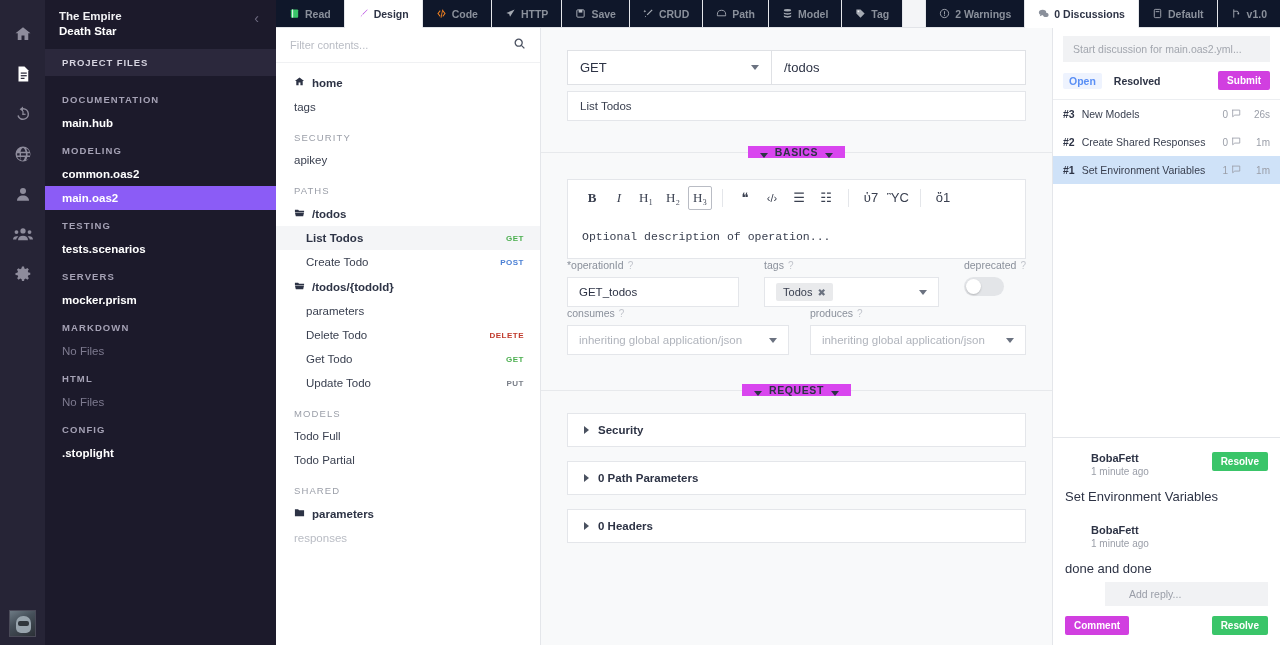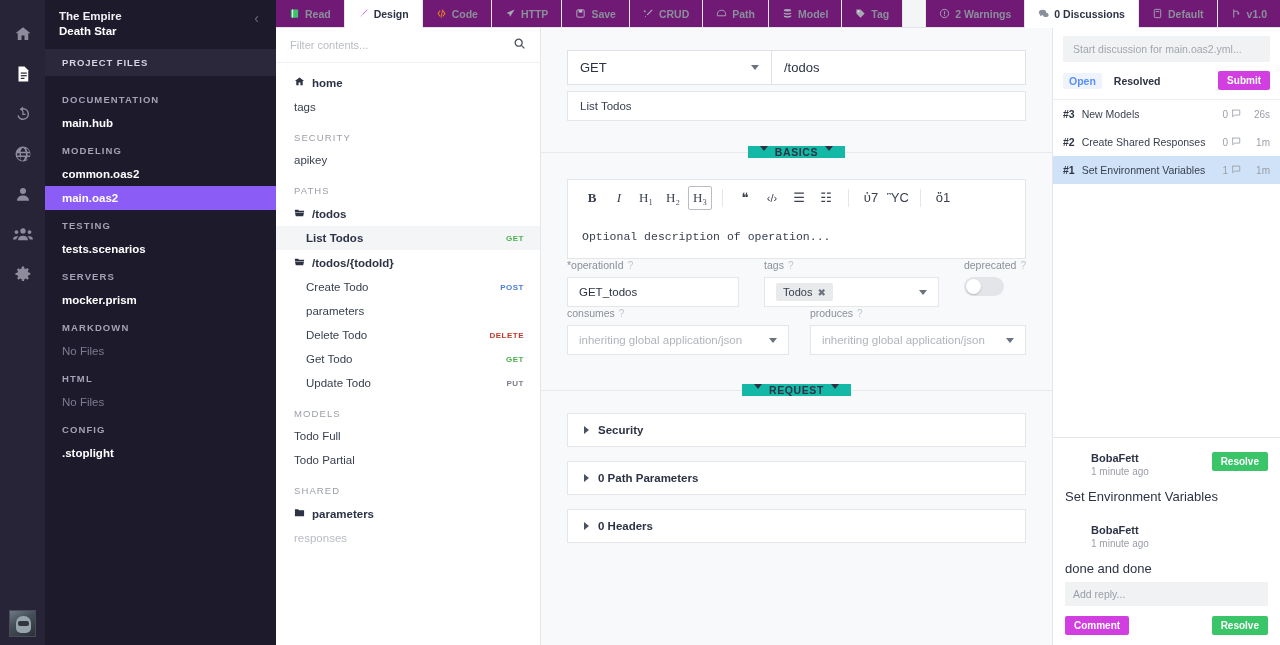--- a/index.html
+++ b/index.html
@@ -91,21 +91,21 @@
     display: flex; align-items: stretch;
     border-bottom: 1px solid #e2e4e8;
   }
   .tab {
     display: flex; align-items: center; gap: 5px;
     padding: 0 13px;
     font-size: 10.5px; font-weight: bold;
     color: #8a909b;
     cursor: pointer;
     border-right: 1px solid #e4e6ea;
-    background: #701a75;
+    background: #0f172a;
     white-space: nowrap;
   }
   .tab.active { background: #ffffff; color: #2d3345; border-bottom: 1px solid #ffffff; margin-bottom: -1px; }
   .tab .ticon { display: flex; align-items: center; }
   .tab-spacer { flex: 1; background: #f4f5f7; border-right: 1px solid #e4e6ea; }
   .tab.no-border { border-right: none; }
 
   
   .bodysplit { flex: 1; display: flex; min-height: 0; }
 
@@ -177,24 +177,24 @@
 
   .section-div {
     margin: 22px 0 0 0; position: relative; height: 18px;
     display: flex; align-items: center; justify-content: center;
   }
   .section-div::before {
     content: ""; position: absolute; left: -26px; right: -26px; top: 9px;
     border-top: 1px solid #e7e9ec;
   }
   .section-label {
-    position: relative; z-index: 1; background: #14b8a6;
+    position: relative; z-index: 1; background: #d946ef;
     padding: 0 12px; font-size: 10.5px; font-weight: bold;
     letter-spacing: 0.6px; color: #2d3345;
-    display: flex; align-items: flex-start; gap: 7px; cursor: pointer;
+    display: flex; align-items: flex-end; gap: 7px; cursor: pointer;
   }
   .tri-dn { border-left:4px solid transparent; border-right:4px solid transparent; border-top:5px solid #2d3345; }
 
   .md-toolbar {
     margin-top: 18px; height: 36px;
     background: #fff; border: 1px solid #e4e6ea; border-bottom: none;
     display: flex; align-items: center; gap: 3px; padding: 0 12px;
   }
   .md-btn {
     min-width: 24px; height: 24px; display:flex; align-items:center; justify-content:center;
@@ -293,21 +293,21 @@
     font-size: 10px; font-weight: bold; padding: 4px 9px;
     border-radius: 2px; cursor: pointer; border: none;
     font-family: "Liberation Sans", sans-serif;
   }
   .msg-body { font-size: 13px; color: #2d3345; padding: 12px 0 6px 0; }
   .msg-indent { padding-left: 26px; }
 
   .disc-footer { padding: 0 12px 10px 12px; }
   .reply-box {
     background: #f1f2f4; height: 24px; display: flex; align-items: center;
-    padding: 0 8px; font-size: 10.5px; color: #9a9ea8; cursor: text;
+    padding: 0 24px; font-size: 10.5px; color: #9a9ea8; cursor: text; margin-left: 40px;
   }
   .footer-btns { display: flex; align-items: center; margin-top: 10px; }
   .btn-comment {
     background: #d13fe0; color: #fff; font-size: 10px; font-weight: bold;
     padding: 4px 9px; border-radius: 2px; cursor: pointer; border: none;
     font-family: "Liberation Sans", sans-serif;
   }
 </style>
 </head>
 <body>
@@ -561,34 +561,34 @@
                   </svg></span>
                 <span>/todos</span>
               </span>
             </div>
             <div class="fp-row selected indent">
               <span class="fp-left">
                 <span>List Todos</span>
               </span>
               <span class="verb" style="color:#4caf50">GET</span>
             </div>
+            <div class="fp-row indent">
+              <span class="fp-left">
+                <span>Create Todo</span>
+              </span>
+              <span class="verb" style="color:#4a7fd4">POST</span>
+            </div>
             <div class="fp-row bold">
               <span class="fp-left">
                 <span><svg width="11" height="11" viewBox="0 0 24 24" fill="#2d3345">
                     <path d="M2 6h7l2 2h11v3H2z"></path>
                     <path d="M2 12h20l-2 8H4z"></path>
                   </svg></span>
                 <span>/todos/{todoId}</span>
               </span>
-            </div>
-            <div class="fp-row indent">
-              <span class="fp-left">
-                <span>Create Todo</span>
-              </span>
-              <span class="verb" style="color:#4a7fd4">POST</span>
             </div>
             <div class="fp-row indent">
               <span class="fp-left">
                 <span>parameters</span>
               </span>
             </div>
             <div class="fp-row indent">
               <span class="fp-left">
                 <span>Delete Todo</span>
               </span>

